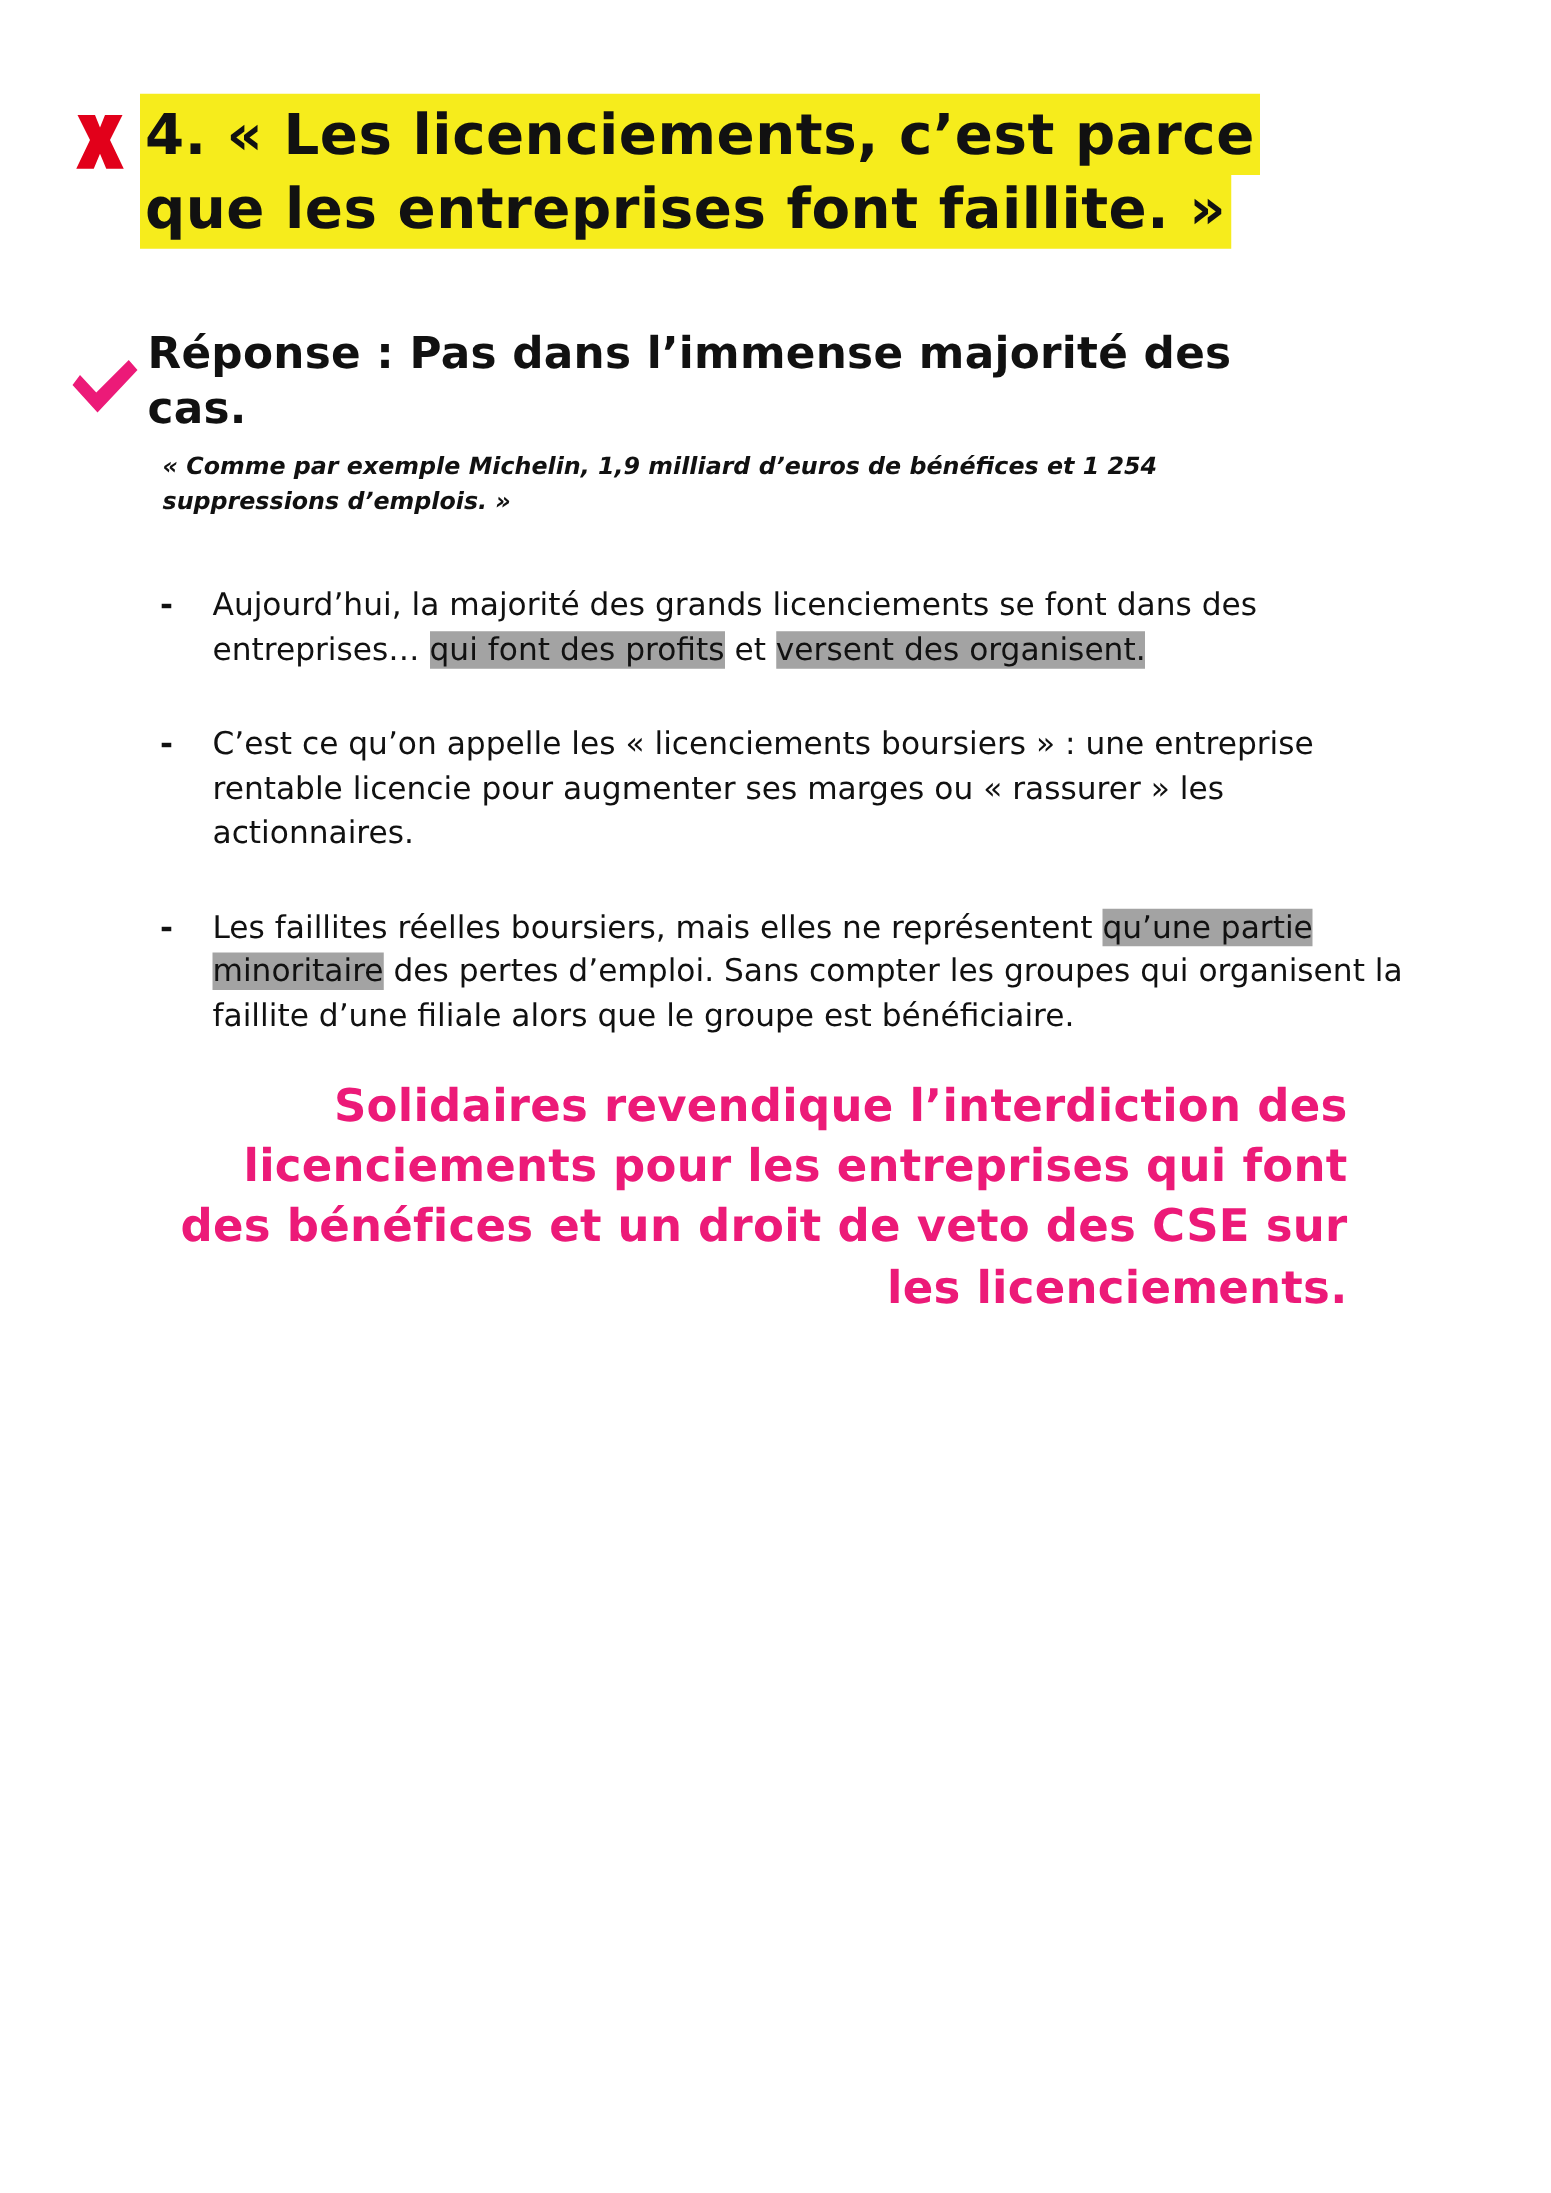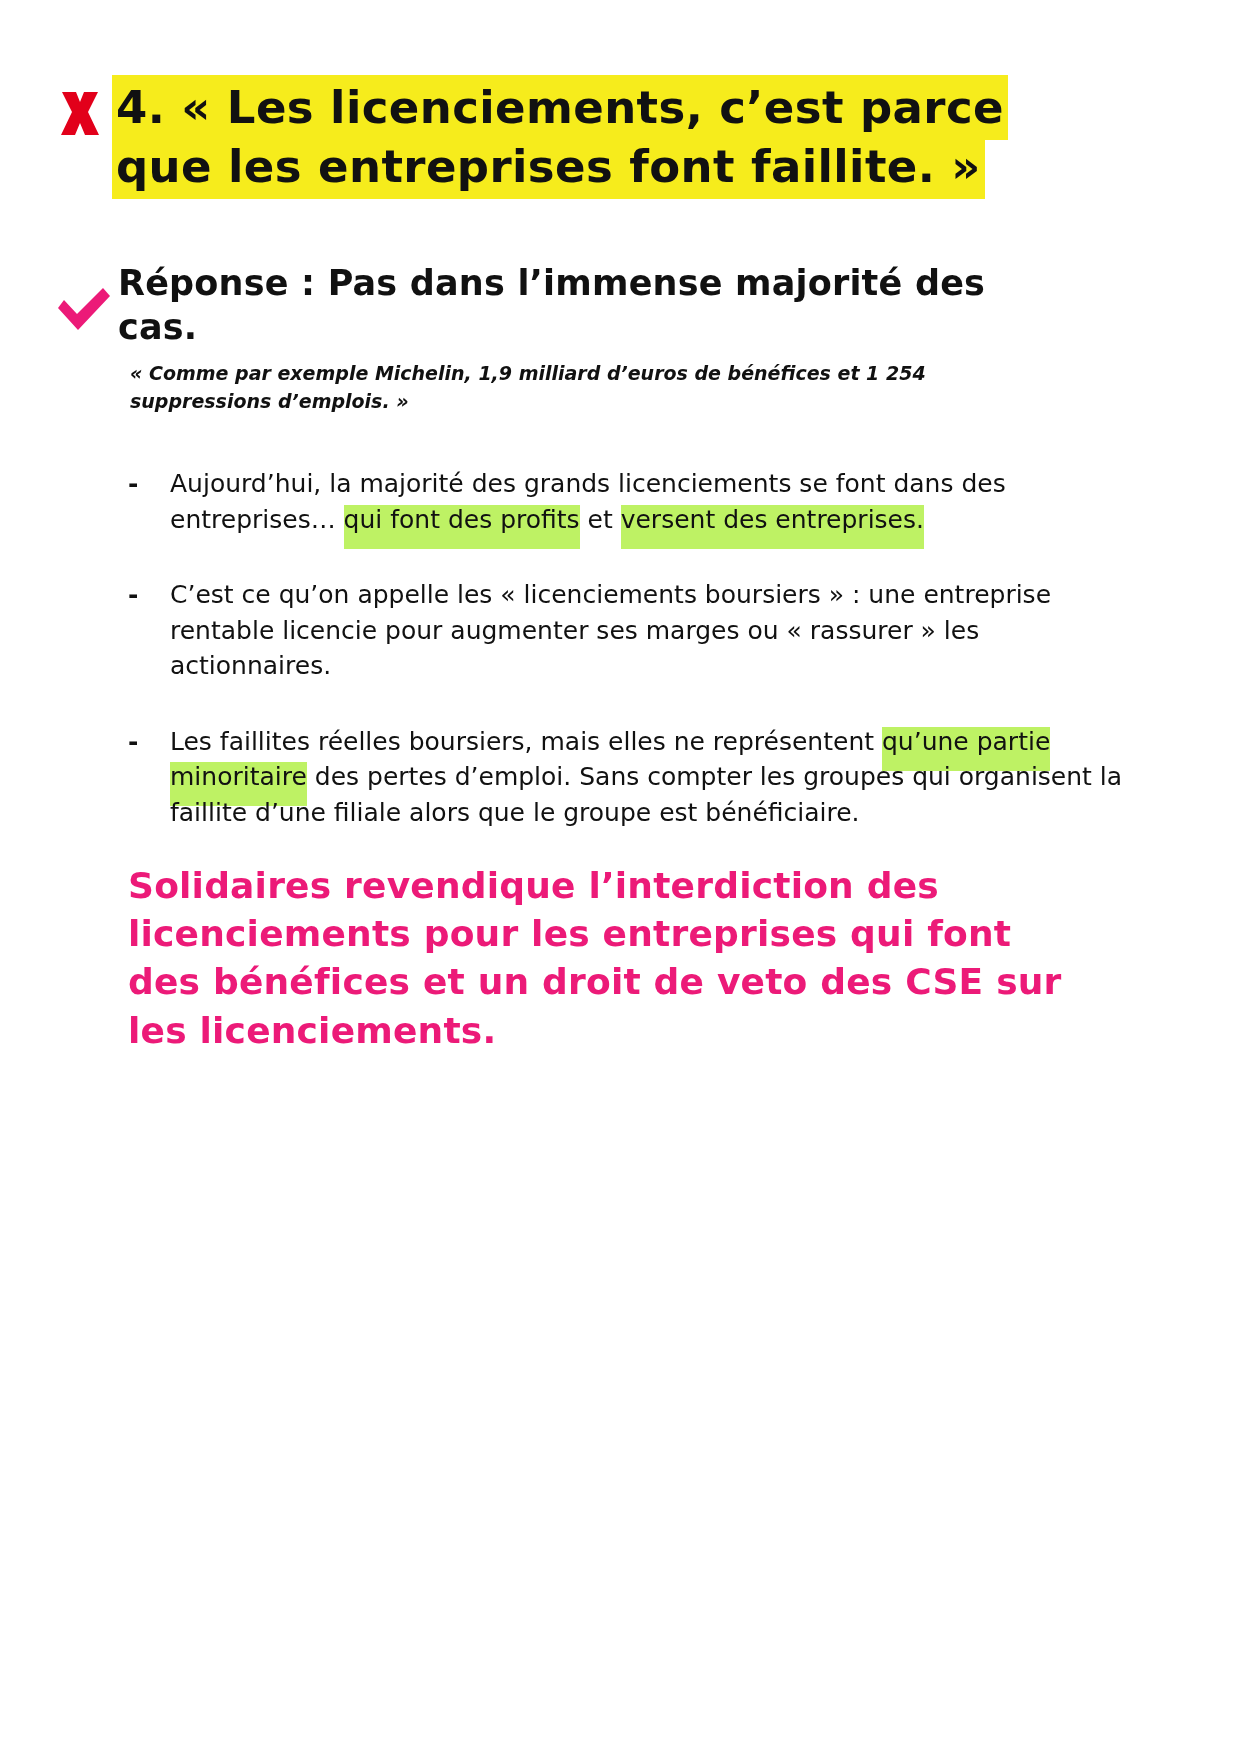--- a/index.html
+++ b/index.html
@@ -114,38 +114,39 @@
     color: #111111;
   }
   .bullet .dash {
     position: absolute;
     left: 0;
     top: 0;
     font-weight: bold;
     font-size: 25px;
   }
   .bullet .hl {
-    background: #bef264;
+    background: #a3a3a3;
     box-decoration-break: clone;
     -webkit-box-decoration-break: clone;
-    padding-bottom: 15px;
+    padding-bottom: 1px;
   }
 
   
   .slogan {
     position: absolute;
     top: 862px;
     left: 128px;
     width: 950px;
     font-family: "DejaVu Sans", sans-serif;
     font-weight: bold;
     font-size: 36px;
     line-height: 1.34;
     color: #ec1a78;
     letter-spacing: 0.2px;
+    text-align: right;
   }
 </style>
 </head>
 <body>
 
 <div class="page">
 
   <div class="question-row">
     <svg class="cross-icon" viewBox="0 0 48 52" aria-hidden="true">
       <path d="M6 4 L20 4 L24 14 L28 4 L42 4 L32 24 L43 47 L29 47 L24 35 L19 47 L5 47 L16 24 Z" fill="#e2001a"></path>
@@ -161,21 +162,21 @@
     </svg>
     <div class="answer-text">Réponse : Pas dans l’immense majorité des cas.</div>
   </div>
 
   <div class="quote">« Comme par exemple Michelin, 1,9 milliard d’euros de bénéfices et 1 254 suppressions d’emplois. »</div>
 
   <div class="bullets">
 
     <div class="bullet">
       <span class="dash">-</span>
-      <span>Aujourd’hui, la majorité des grands licenciements se font dans des entreprises… </span><span class="hl">qui font des profits</span><span> et </span><span class="hl">versent des entreprises.</span>
+      <span>Aujourd’hui, la majorité des grands licenciements se font dans des entreprises… </span><span class="hl">qui font des profits</span><span> et </span><span class="hl">versent des organisent.</span>
     </div>
 
     <div class="bullet">
       <span class="dash">-</span>
       <span>C’est ce qu’on appelle les « licenciements boursiers » : une entreprise rentable licencie pour augmenter ses marges ou « rassurer » les actionnaires.</span>
     </div>
 
     <div class="bullet">
       <span class="dash">-</span>
       <span>Les faillites réelles boursiers, mais elles ne représentent </span><span class="hl">qu’une partie minoritaire</span><span> des pertes d’emploi. Sans compter les groupes qui organisent la faillite d’une filiale alors que le groupe est bénéficiaire.</span>

